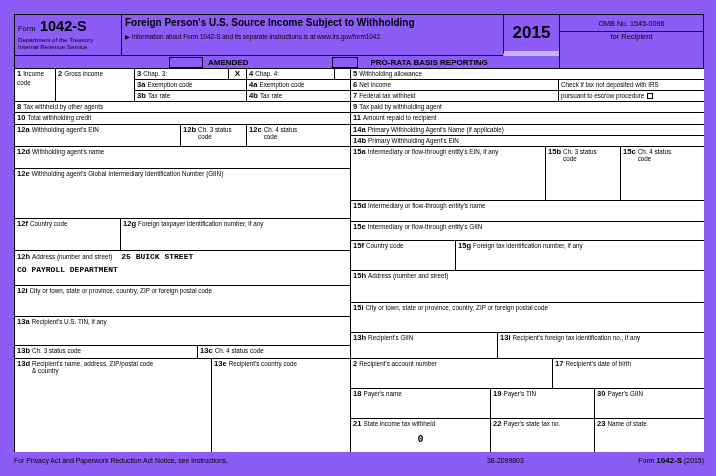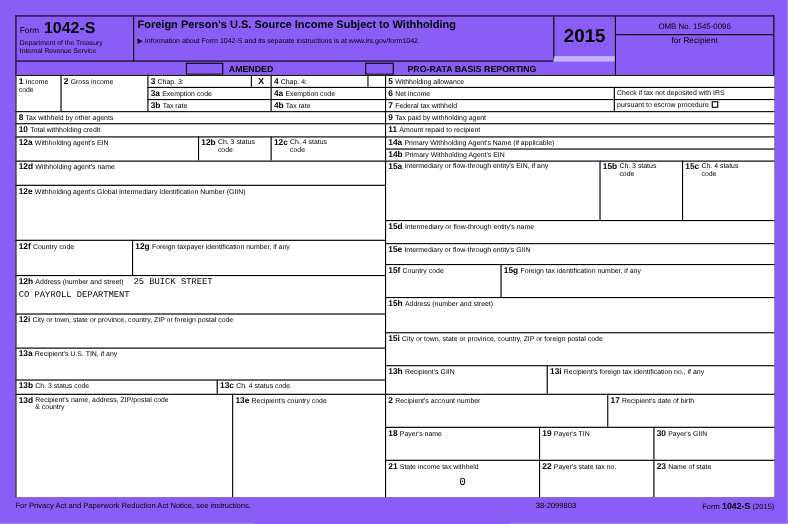--- a/index.html
+++ b/index.html
@@ -4,21 +4,21 @@
 <style>
   html,body{margin:0;padding:0}
   body{width:716px;height:476px;background:#fff;color:#000;font-family:"Liberation Sans",sans-serif}
   #page{position:relative;width:716px;height:476px;background:#8b5cf6;overflow:hidden}
   .hdr{position:absolute;left:14px;top:14px;width:690px;height:54px;border:1px solid #000;border-bottom:none;box-sizing:border-box}
   .grid{position:absolute;left:14px;top:68px;width:690px;height:384px;border-right:1px solid #000;border-bottom:1px solid #000;box-sizing:border-box}
   .bx{position:absolute;border-top:1px solid #000;border-left:1px solid #000;padding:1px 2px;font-size:6.3px;line-height:1.15;box-sizing:border-box;overflow:hidden;background:#fff}
   .num{font-weight:bold;font-size:7.6px;padding-right:2px}
   .lbl{font-size:6.3px}
   .narrow{display:inline-block;max-width:44px;vertical-align:top}
-  .mono{font-family:"Liberation Mono","DejaVu Sans Mono",monospace;font-weight:normal}
+  .mono{font-family:"Liberation Mono","DejaVu Sans Mono",monospace;font-weight:bold}
   .chkcell{position:absolute;right:0;top:0;bottom:0;border-left:1px solid #000;text-align:center;font-weight:bold;font-size:8px;line-height:9px}
   .sq{display:inline-block;width:6px;height:6px;border:1px solid #000;vertical-align:middle;margin-left:3px;box-sizing:border-box}
   .hcell{position:absolute;box-sizing:border-box}
 </style>
 </head>
 <body>
 
 <div id="page">
 
   <div class="hdr">

